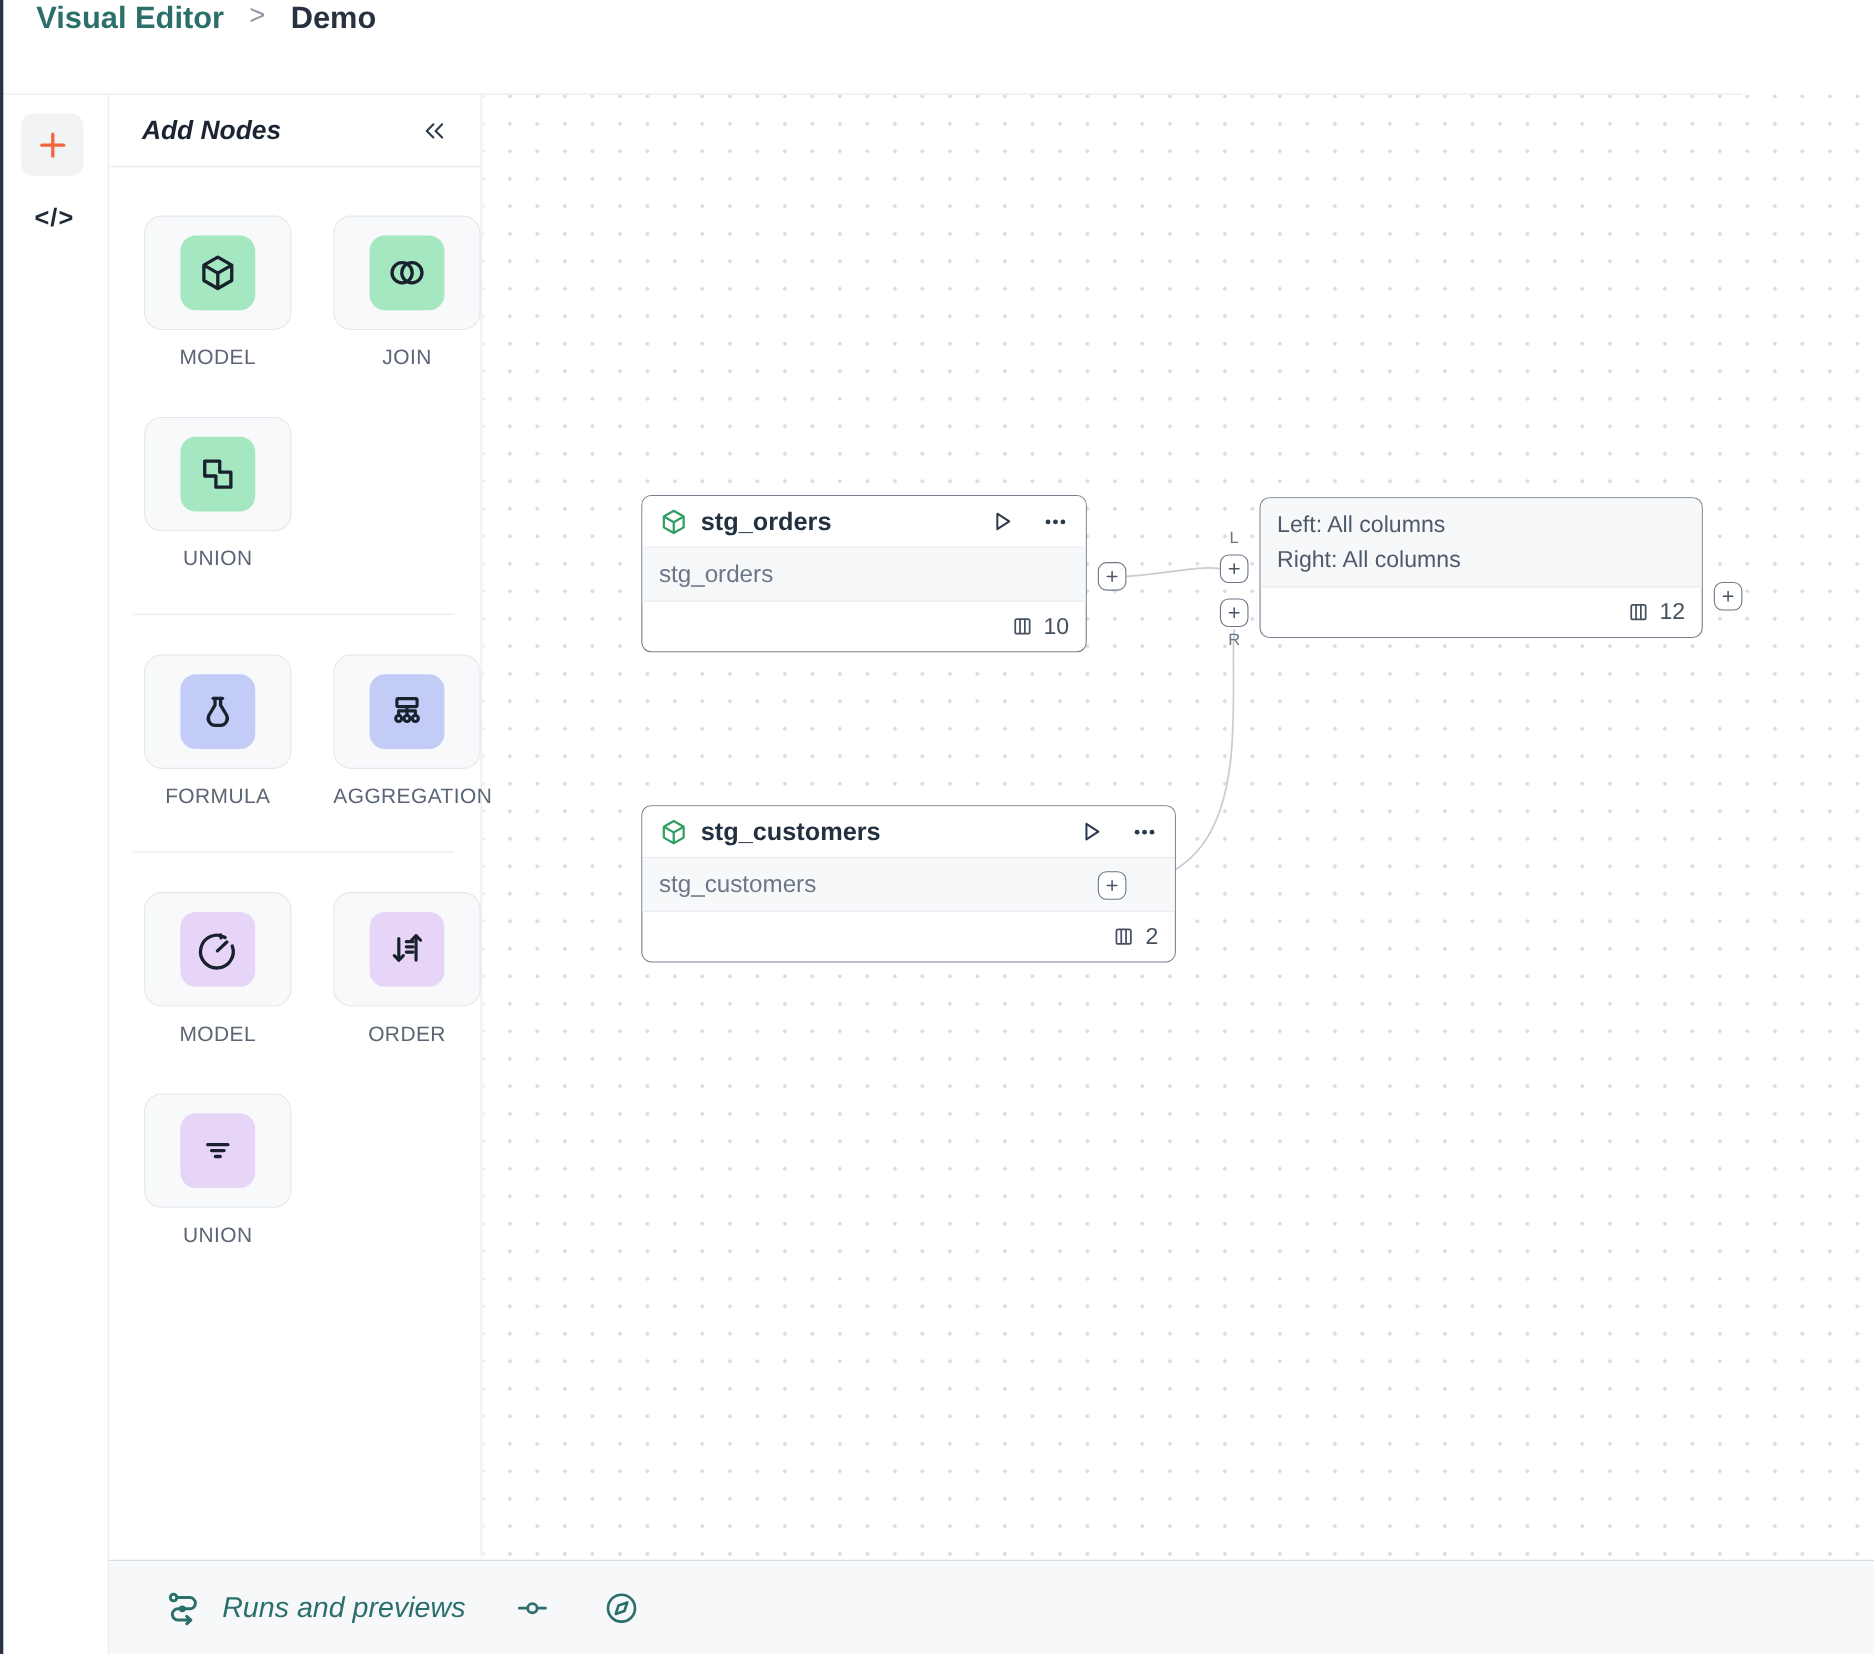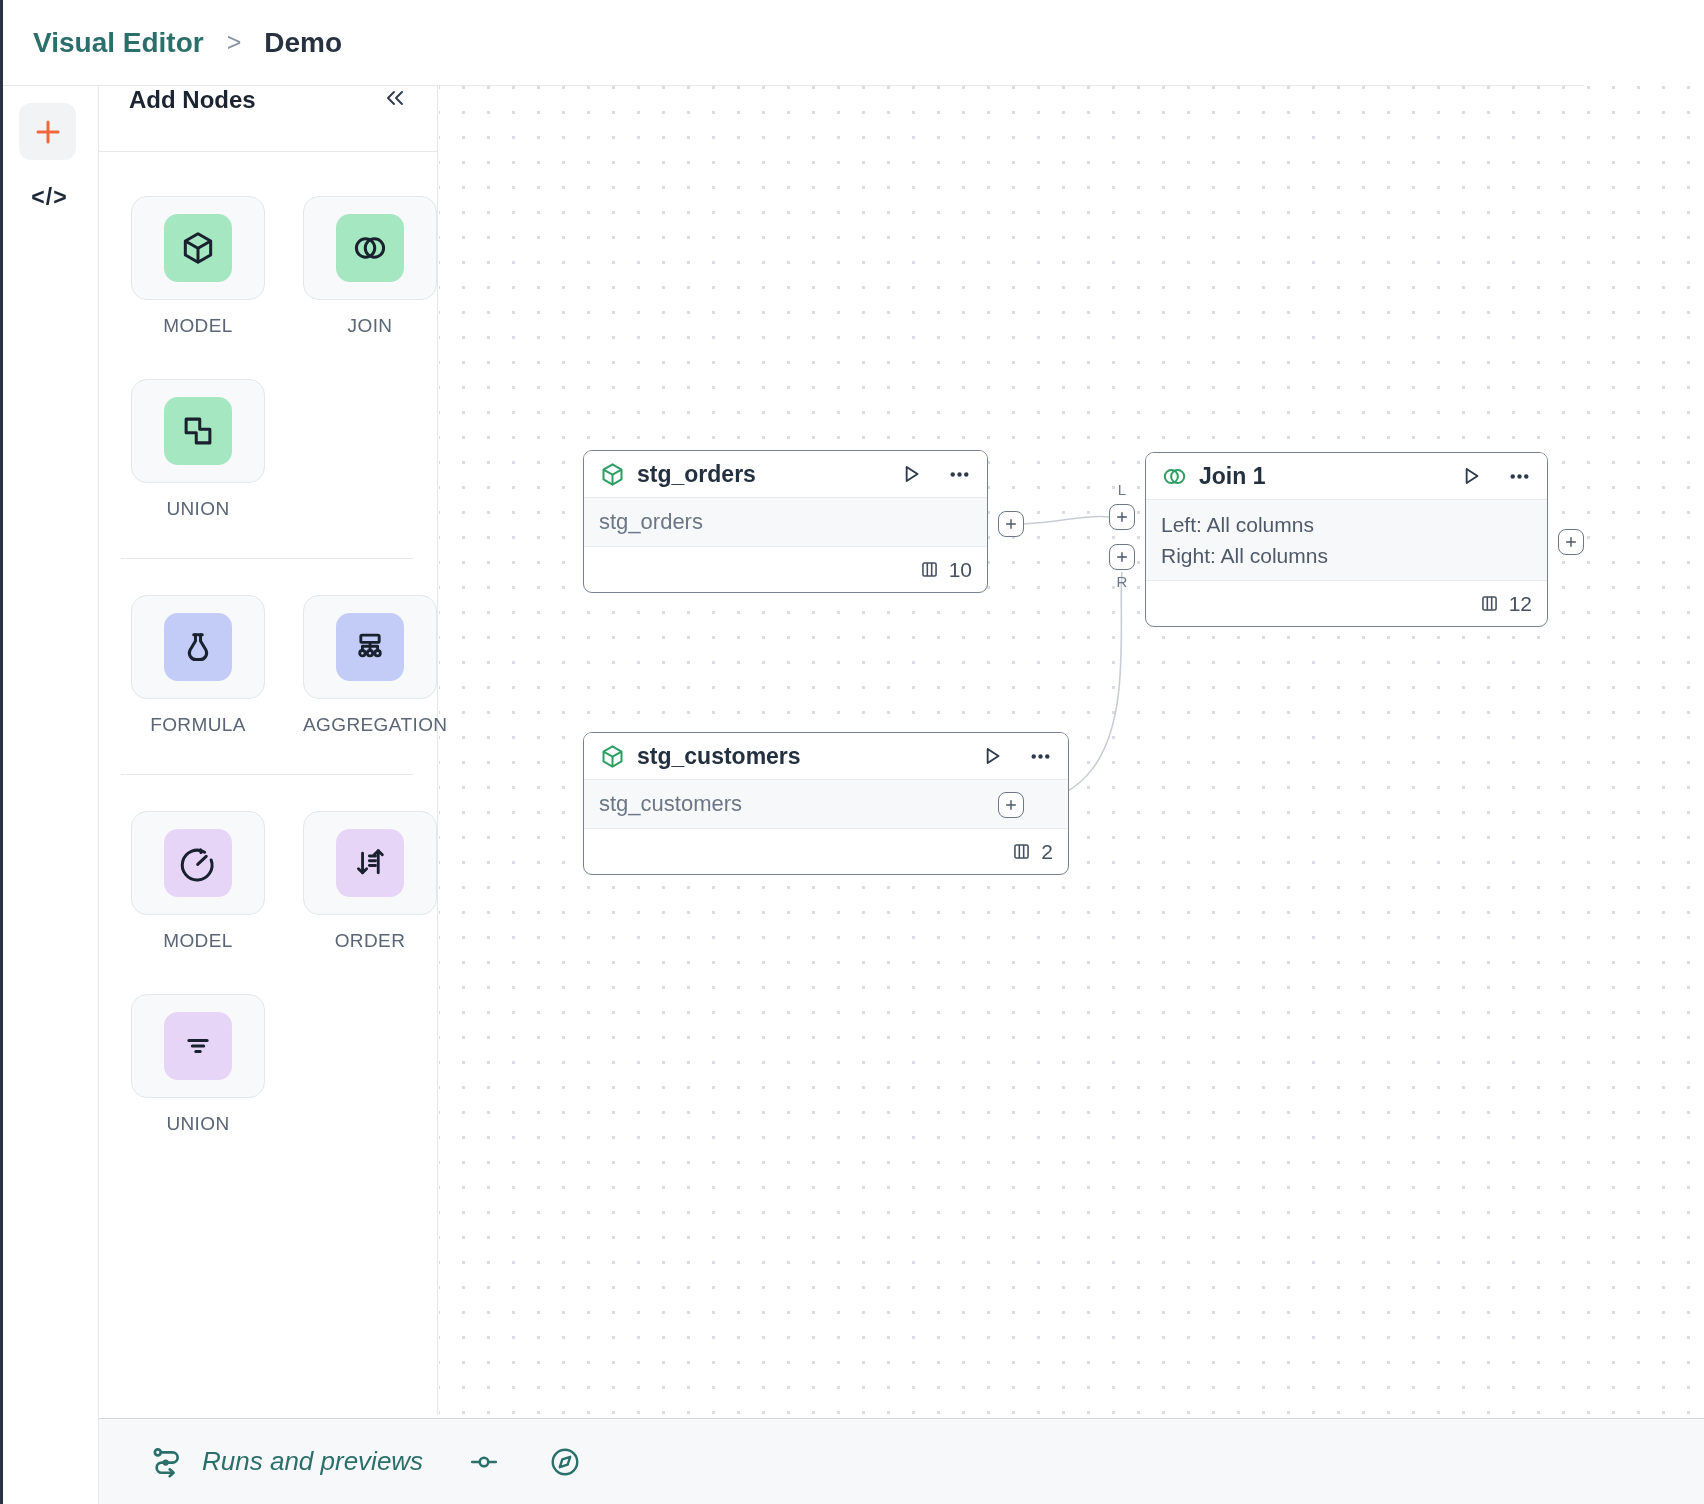--- a/index.html
+++ b/index.html
@@ -2,39 +2,39 @@
 <html><head>
 <meta charset="utf-8">
 <style>
   html,body{margin:0;padding:0;background:#fff;}
   .app{position:relative;width:1704px;height:1504px;background:#fff;overflow:hidden;
        font-family:"Liberation Sans",sans-serif;color:#22303f;}
   .accent-line{position:absolute;left:0;top:0;width:3px;height:1504px;background:#2b3442;z-index:40;}
 
   
   .topbar{position:absolute;left:0;top:0;width:1584px;height:86px;background:#fff;
-          border-bottom:1px solid #e6e8ec;display:flex;align-items:center;padding-left:33px;
+          border-bottom:1px solid #e6e8ec;display:flex;align-items:flex-start;padding-left:33px;
           box-sizing:border-box;z-index:20;}
   .crumb-section{color:#2b6f6b;font-size:28px;font-weight:bold;}
   .crumb-sep{color:#8a94a3;font-size:25px;margin:0 23px;}
   .crumb-page{color:#27313f;font-size:28px;font-weight:bold;}
 
   
   .rail{position:absolute;left:0;top:86px;width:99px;height:1418px;background:#fff;
         border-right:1px solid #e6e8ec;box-sizing:border-box;z-index:15;}
   .add-btn{position:absolute;left:19px;top:17px;width:57px;height:57px;background:#f1f3f5;
            border-radius:12px;display:flex;align-items:center;justify-content:center;}
   .code-btn{position:absolute;left:0;top:98px;width:99px;text-align:center;color:#1f2937;
             font-size:23px;font-weight:bold;letter-spacing:1px;}
 
   
   .palette{position:absolute;left:99px;top:86px;width:339px;height:1329px;background:#fff;
            border-right:1px solid #e6e8ec;box-sizing:border-box;z-index:10;}
-  .palette-header{height:66px;border-bottom:1px solid #e6e8ec;display:flex;
-                  justify-content:space-between;padding:0 30px;box-sizing:border-box;}
+  .palette-header{height:66px;border-bottom:1px solid #e6e8ec;display:flex;align-items:center;
+                  justify-content:space-between;padding:0 30px;box-sizing:border-box;font-style:italic;}
   .palette-title{font-size:24px;font-weight:bold;color:#1b2430;}
   .pal-grid{display:flex;flex-wrap:wrap;column-gap:38px;row-gap:42px;width:306px;padding-left:32px;box-sizing:content-box;}
   .pal-grid.first{padding-top:44px;}
   .pal-item{width:134px;}
   .pal-btn{width:134px;height:104px;background:#f8f9fb;border:1px solid #e4e7eb;border-radius:16px;
            display:flex;align-items:center;justify-content:center;box-sizing:border-box;}
   .pal-tile{width:68px;height:68px;border-radius:14px;display:flex;align-items:center;justify-content:center;}
   .tint-green{background:#a5e7c1;} .tint-blue{background:#c3ccf7;} .tint-purple{background:#e7d5f7;}
   .pal-label{margin-top:15px;text-align:center;font-size:19px;color:#5b6575;letter-spacing:.4px;}
   .pal-divider{height:1px;background:#e8eaee;margin:38px 24px 36px 22px;}
@@ -272,37 +272,20 @@
       <div class="node-footer">
         <svg width="21" height="21" viewBox="0 0 24 24" fill="none" stroke="#46515f" stroke-width="1.8">
           <rect x="4.5" y="4.5" width="15" height="15" rx="1.8"></rect>
             <path d="M9.5 4.5v15M14.5 4.5v15"></path>
         </svg>
         <span>2</span>
       </div>
     </div>
 
     <div class="node" style="left:706px;top:366px;width:403px;">
-      <div class="node-header">
-        <svg width="27" height="27" viewBox="0 0 24 24" fill="none" stroke="#2f9e63" stroke-width="1.8">
-          <circle cx="9.2" cy="12" r="5.8"></circle>
-            <circle cx="14.8" cy="12" r="5.8"></circle>
-        </svg>
-        <span class="node-title">Join 1</span>
-        <span class="hdr-actions">
-          <svg width="26" height="26" viewBox="0 0 24 24" fill="none" stroke="#2c3a4b" stroke-width="1.7" stroke-linejoin="round">
-            <path d="M8 5.5 18 12 8 18.5 Z"></path>
-          </svg>
-          <svg width="25" height="25" viewBox="0 0 24 24" fill="#2c3a4b">
-            <circle cx="5.5" cy="12" r="2.1"></circle>
-              <circle cx="12" cy="12" r="2.1"></circle>
-              <circle cx="18.5" cy="12" r="2.1"></circle>
-          </svg>
-        </span>
-      </div>
       <div class="node-body multi">
         <div>Left: All columns</div>
         <div>Right: All columns</div>
       </div>
       <div class="node-footer">
         <svg width="21" height="21" viewBox="0 0 24 24" fill="none" stroke="#46515f" stroke-width="1.8">
           <rect x="4.5" y="4.5" width="15" height="15" rx="1.8"></rect>
             <path d="M9.5 4.5v15M14.5 4.5v15"></path>
         </svg>
         <span>12</span>

